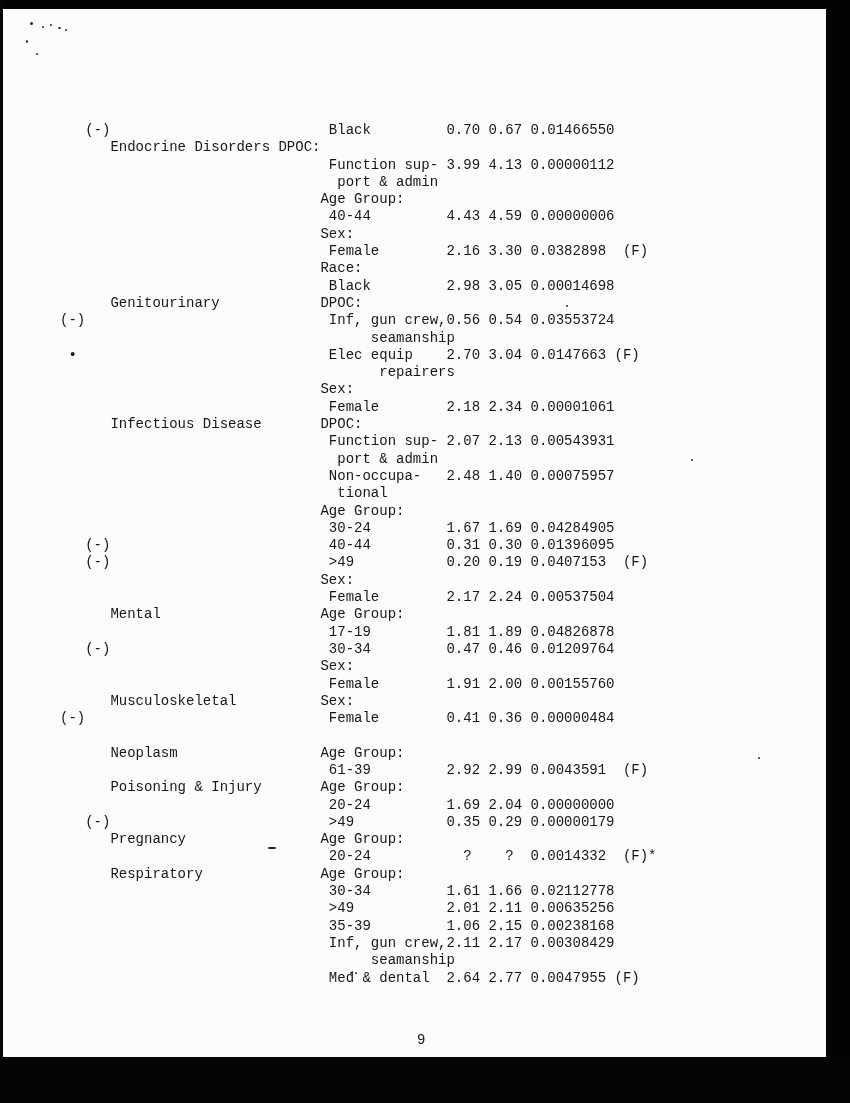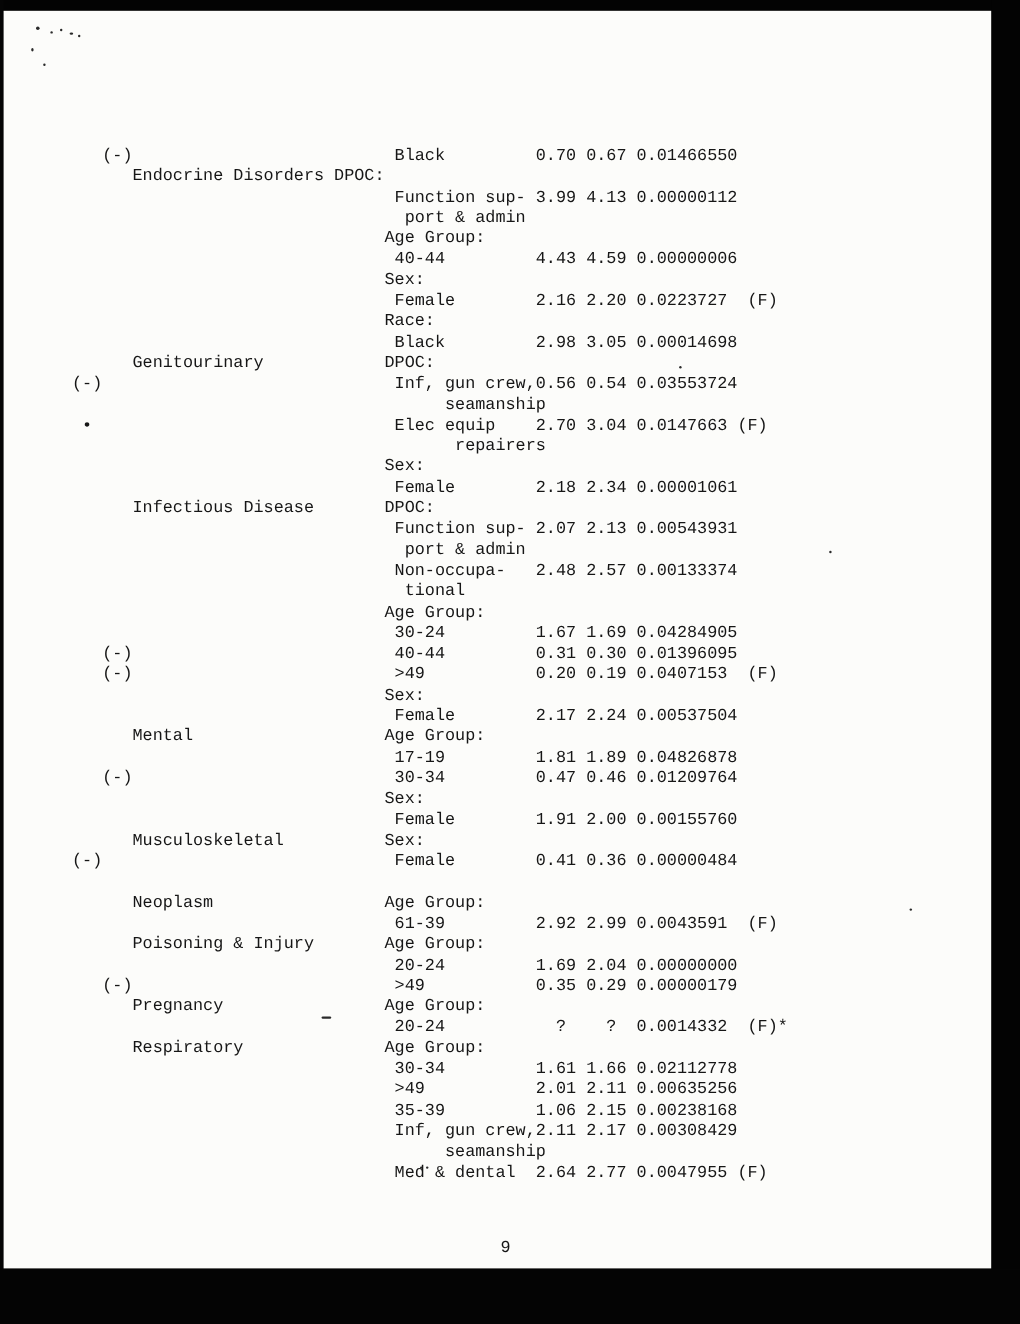--- a/index.html
+++ b/index.html
@@ -56,34 +56,34 @@
   <div class="artifact" style="left:352px; top:963px; width:2px; height:2px;"></div>
 
   <div class="textblock" id="textblock">
       <div class="line">   (-)                          Black         0.70 0.67 0.01466550</div>
       <div class="line">      Endocrine Disorders DPOC:</div>
       <div class="line">                                Function sup- 3.99 4.13 0.00000112</div>
       <div class="line">                                 port &amp; admin</div>
       <div class="line">                               Age Group:</div>
       <div class="line">                                40-44         4.43 4.59 0.00000006</div>
       <div class="line">                               Sex:</div>
-      <div class="line">                                Female        2.16 2.20 0.0223727  (F)</div>
+      <div class="line">                                Female        2.16 3.30 0.0382898  (F)</div>
       <div class="line">                               Race:</div>
       <div class="line">                                Black         2.98 3.05 0.00014698</div>
       <div class="line">      Genitourinary            DPOC:</div>
       <div class="line">(-)                             Inf, gun crew,0.56 0.54 0.03553724</div>
       <div class="line">                                     seamanship</div>
       <div class="line"> •                              Elec equip    2.70 3.04 0.0147663 (F)</div>
       <div class="line">                                      repairers</div>
       <div class="line">                               Sex:</div>
       <div class="line">                                Female        2.18 2.34 0.00001061</div>
       <div class="line">      Infectious Disease       DPOC:</div>
       <div class="line">                                Function sup- 2.07 2.13 0.00543931</div>
       <div class="line">                                 port &amp; admin</div>
-      <div class="line">                                Non-occupa-   2.48 2.57 0.00133374</div>
+      <div class="line">                                Non-occupa-   2.48 1.40 0.00075957</div>
       <div class="line">                                 tional</div>
       <div class="line">                               Age Group:</div>
       <div class="line">                                30-24         1.67 1.69 0.04284905</div>
       <div class="line">   (-)                          40-44         0.31 0.30 0.01396095</div>
       <div class="line">   (-)                          &gt;49           0.20 0.19 0.0407153  (F)</div>
       <div class="line">                               Sex:</div>
       <div class="line">                                Female        2.17 2.24 0.00537504</div>
       <div class="line">      Mental                   Age Group:</div>
       <div class="line">                                17-19         1.81 1.89 0.04826878</div>
       <div class="line">   (-)                          30-34         0.47 0.46 0.01209764</div>

